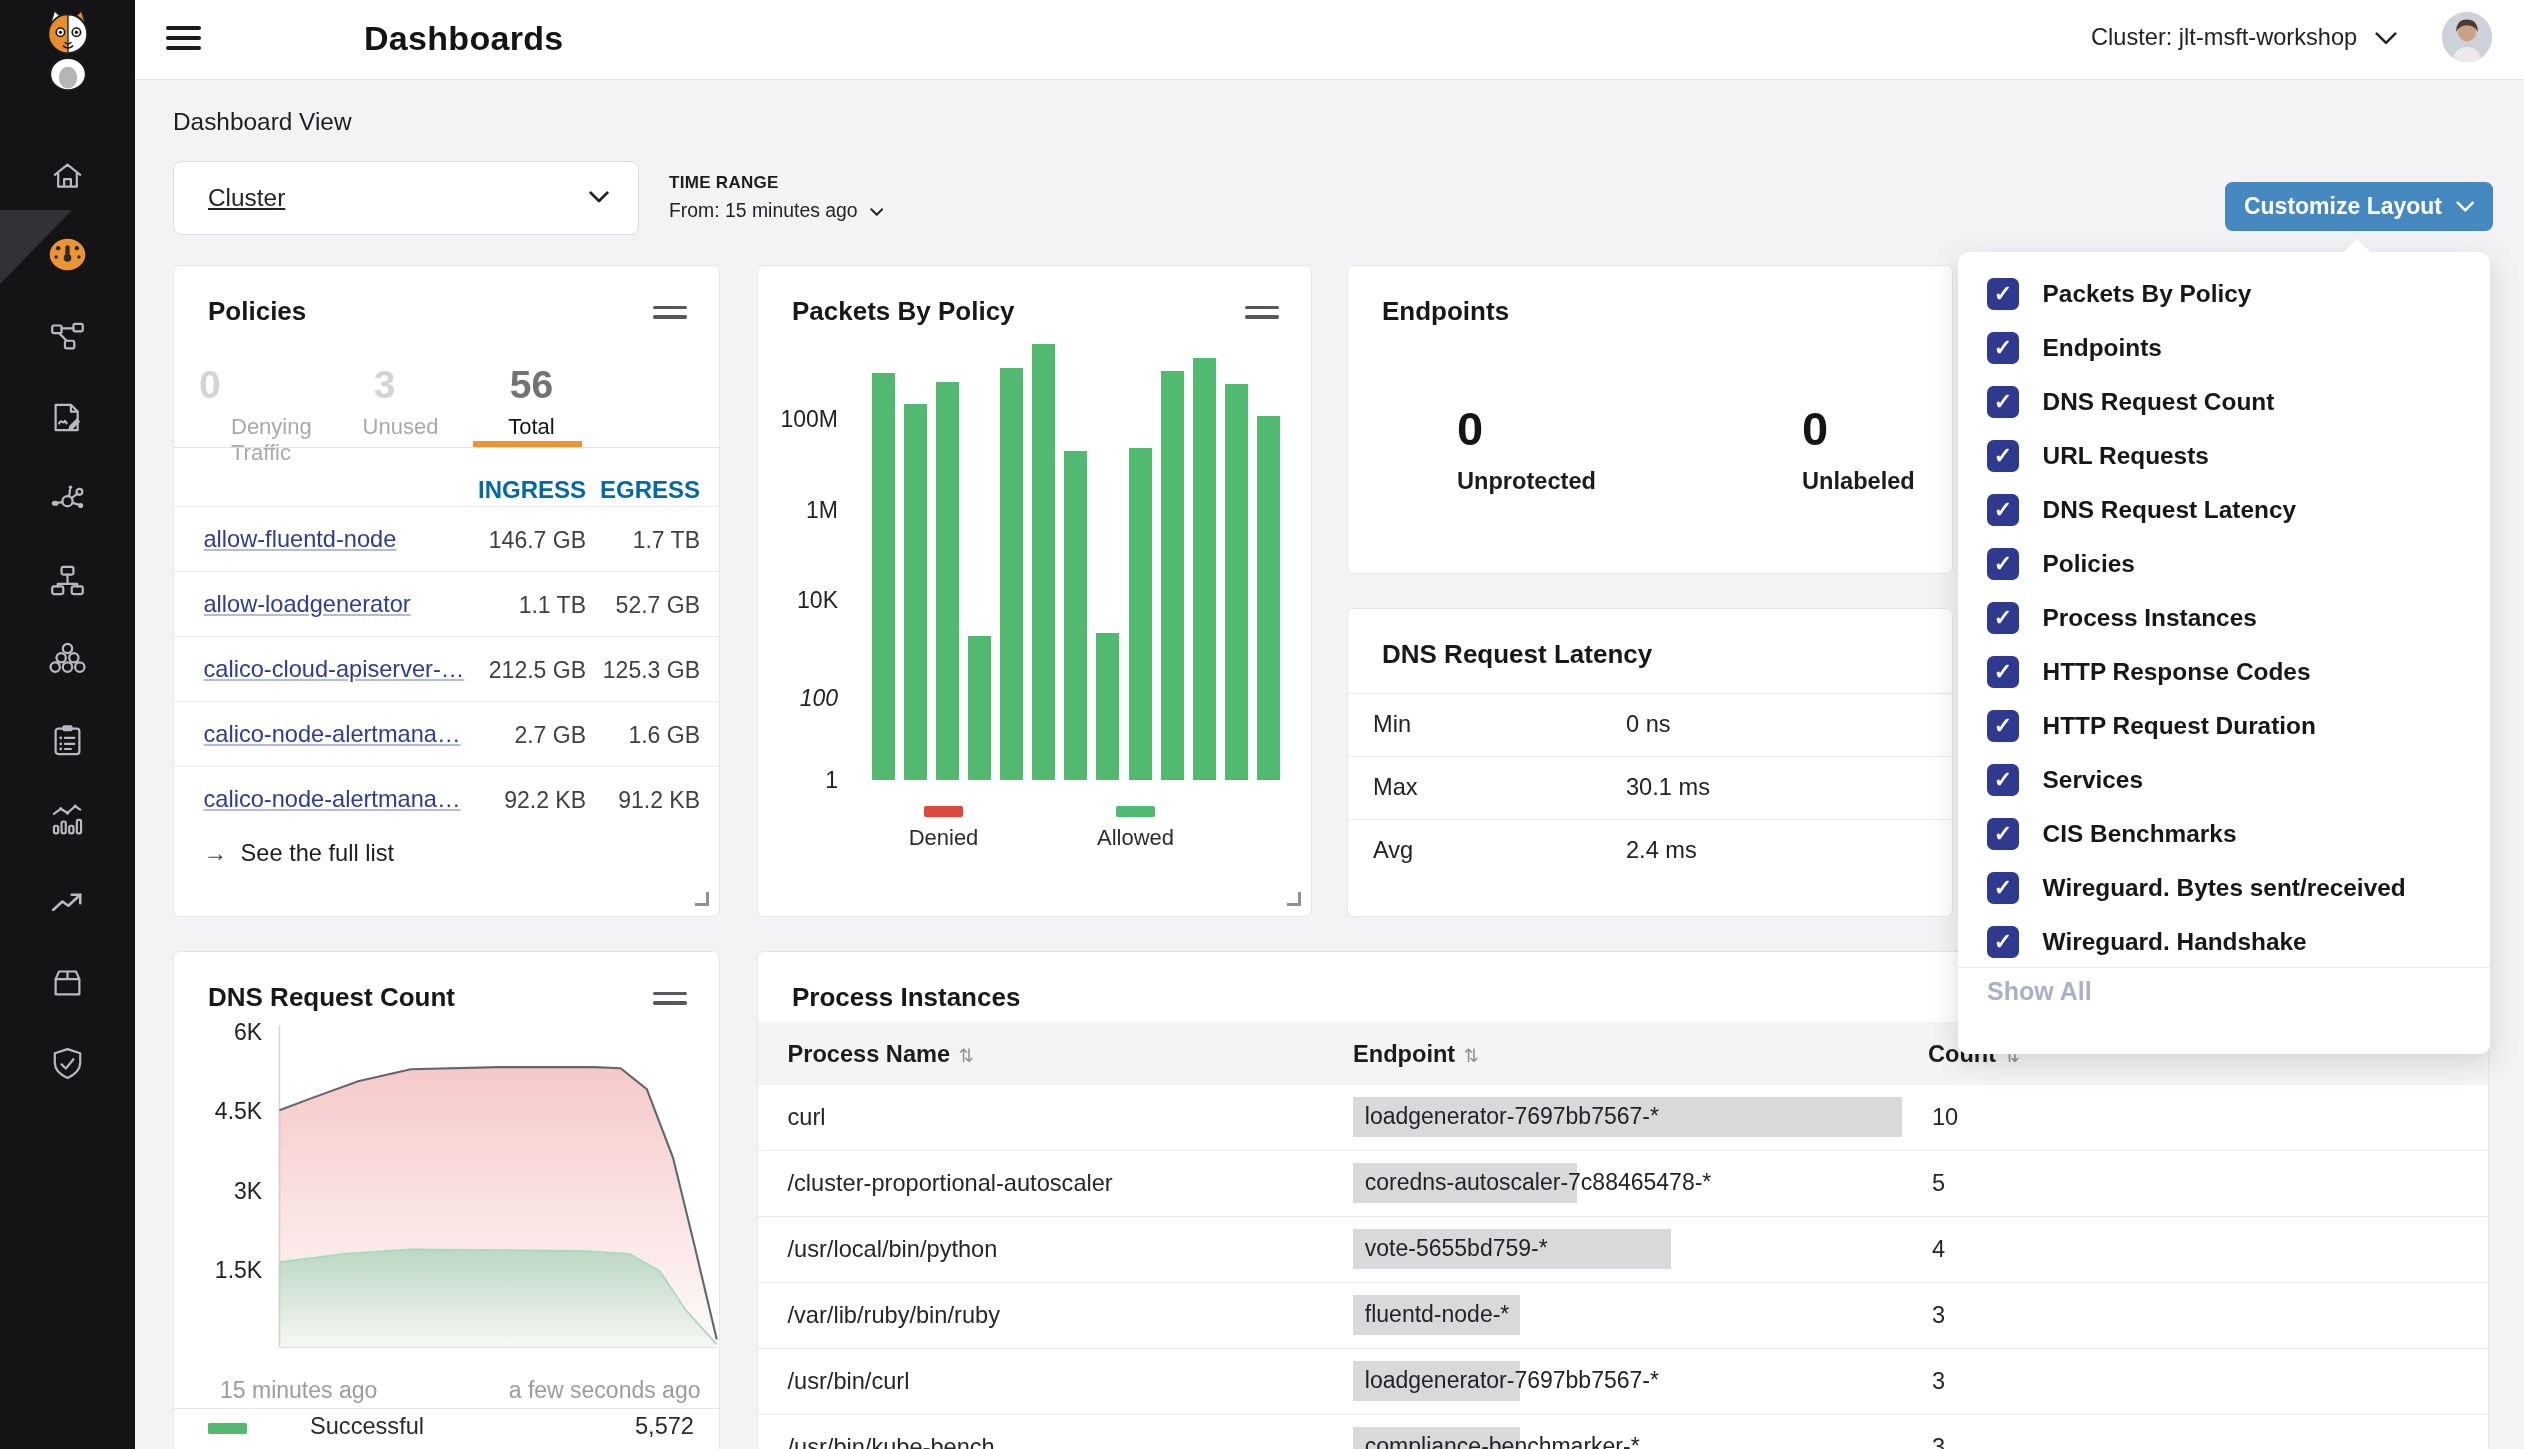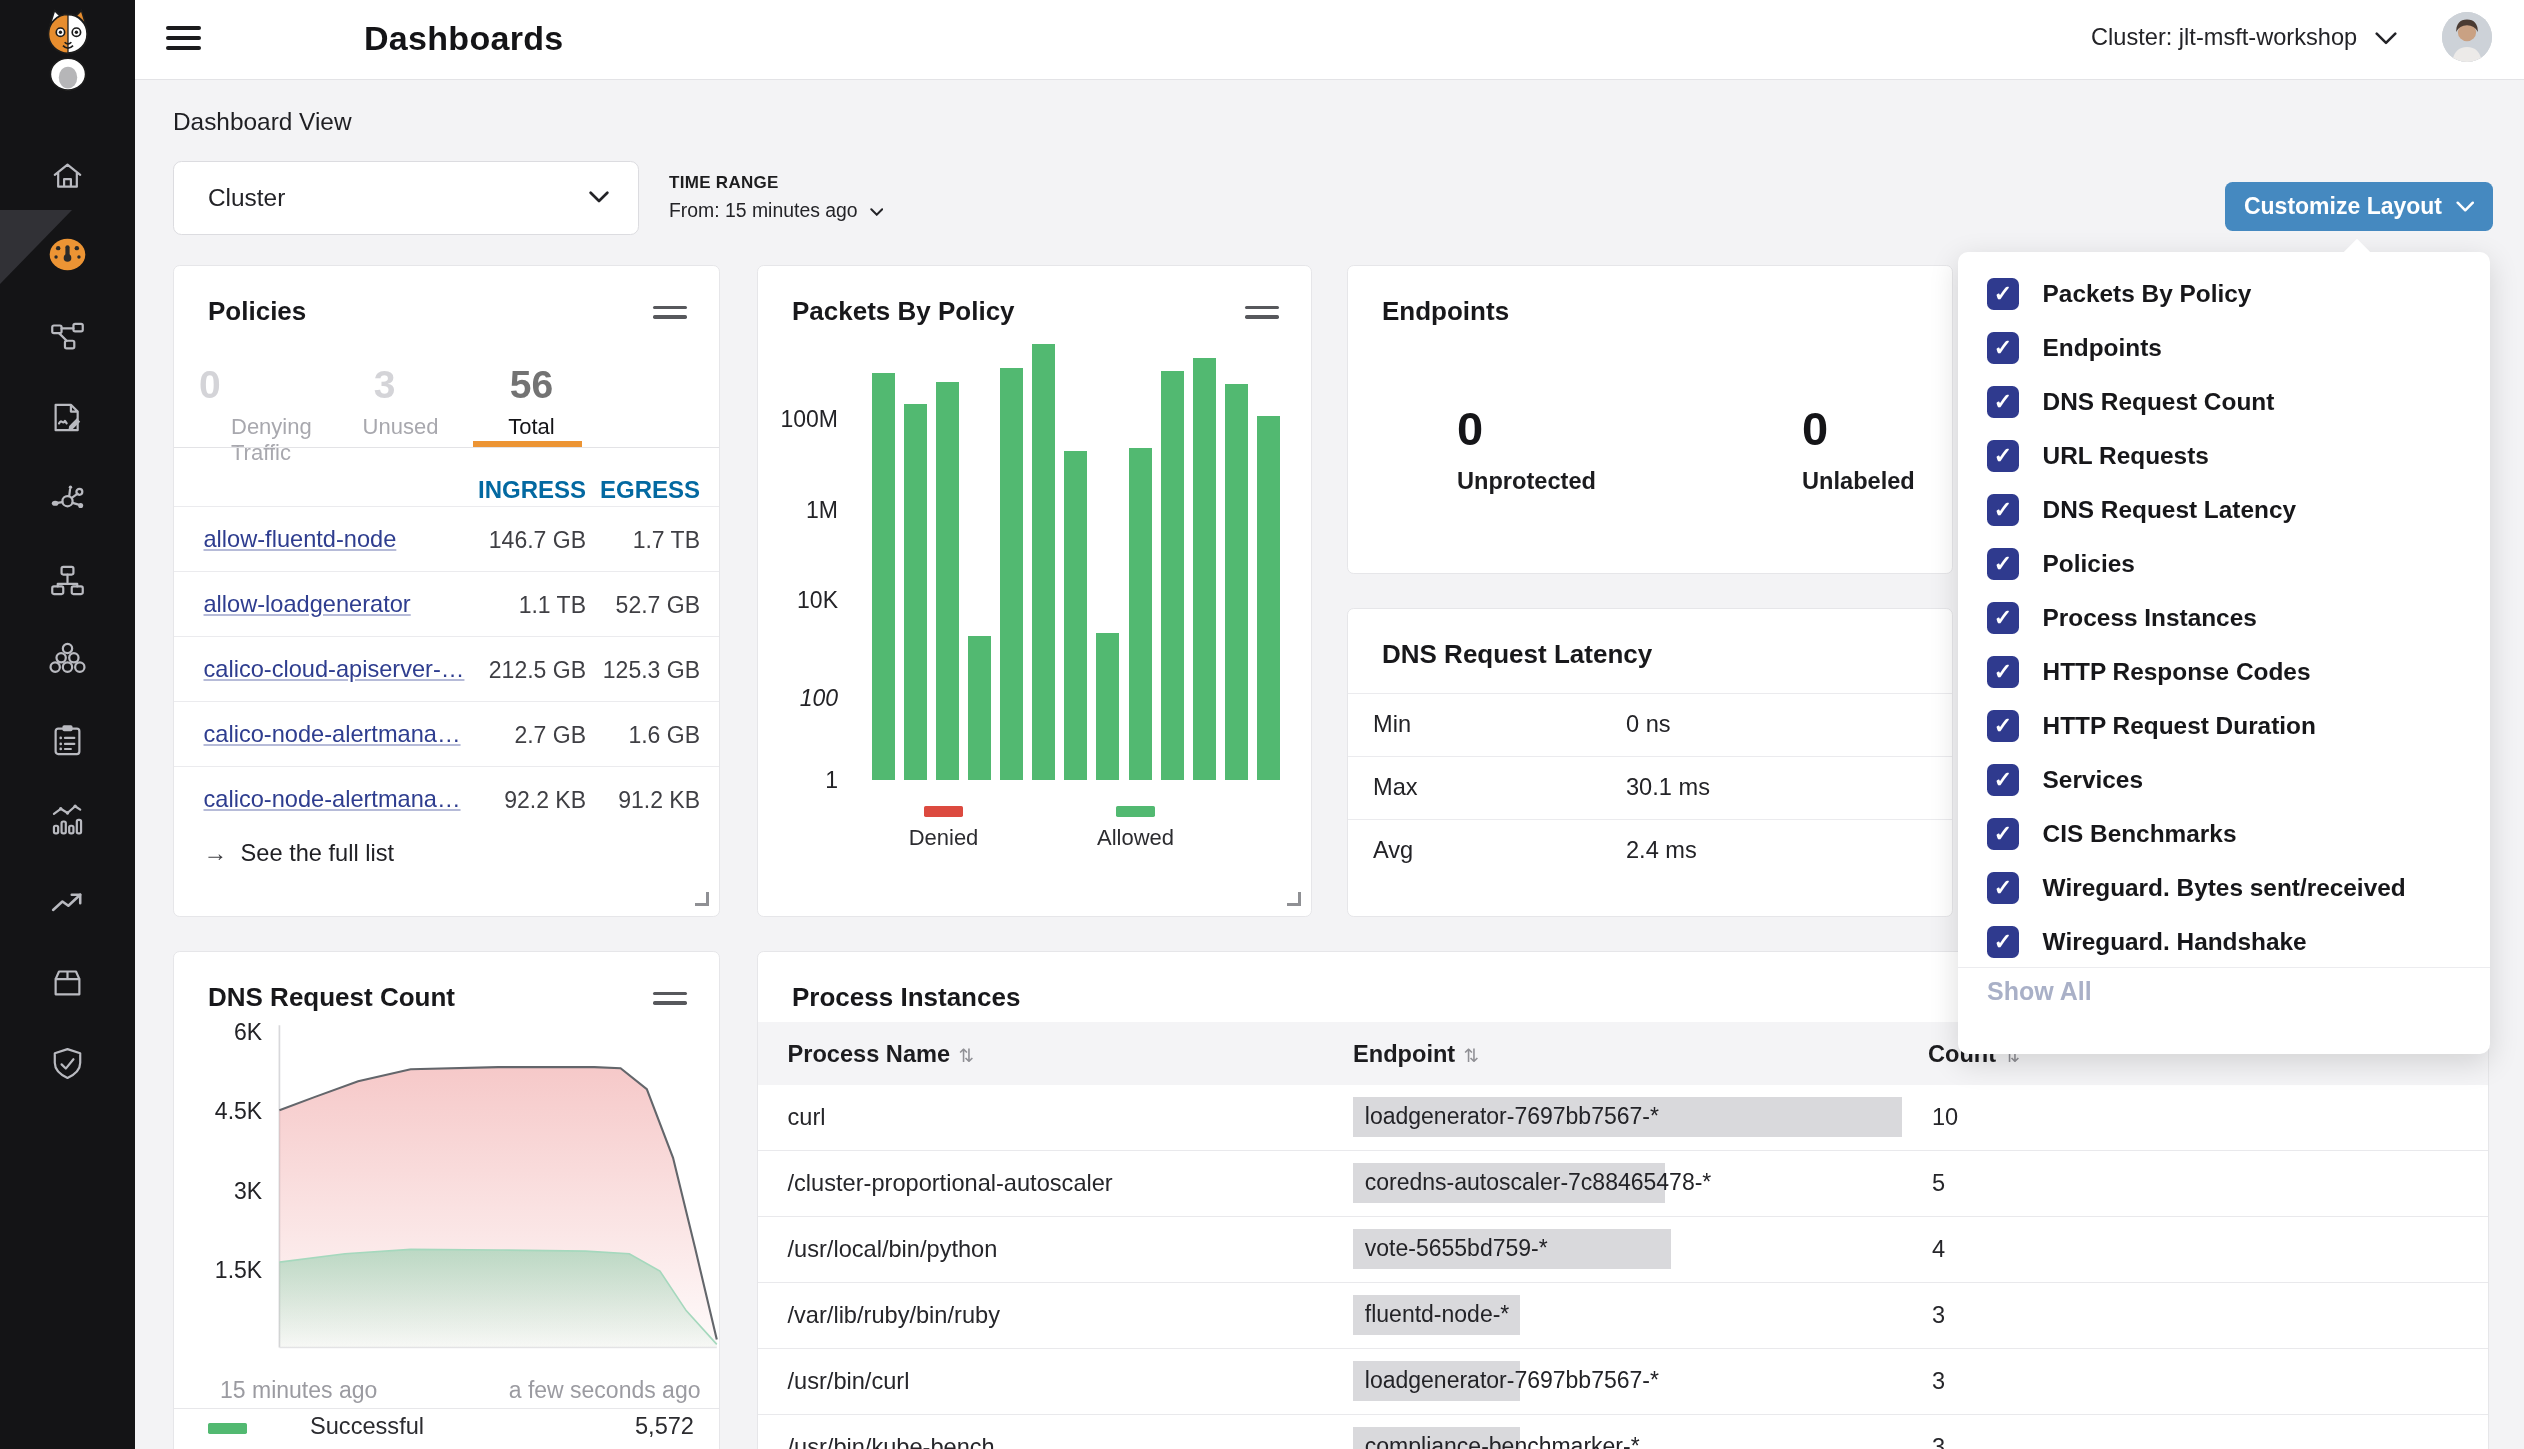--- a/index.html
+++ b/index.html
@@ -11,21 +11,21 @@
   .sicon{position:absolute;left:48px;width:39px;height:39px;}
   
   #header{position:absolute;left:135px;top:0;width:2390px;height:79px;background:#fff;border-bottom:0.8px solid #e3e3e6;}
   .hbar{height:4.2px;background:#1b1b1d;border-radius:2.5px;margin-bottom:5.9px;}
   #page-title{position:absolute;left:229px;top:18.5px;font-size:34px;font-weight:800;color:#141417;letter-spacing:0.3px;}
   #cluster-label{position:absolute;left:2091px;top:24.4px;font-size:23.6px;color:#232327;}
   #avatar{position:absolute;left:2442px;top:11.8px;width:50px;height:50px;border-radius:50%;overflow:hidden;background:#c9ced4;}
   
   #view-label{position:absolute;left:173px;top:108px;font-size:24.4px;font-weight:500;color:#1f1f23;}
   #view-select{position:absolute;left:173px;top:161px;width:464px;height:72px;background:#fff;border:0.8px solid #dcdce0;border-radius:8.4px;}
-  #view-select .val{position:absolute;left:34px;top:22px;font-size:24.4px;color:#232327;}
+  #view-select .val{position:absolute;left:34px;top:22px;font-size:24.4px;color:#232327;text-decoration:underline;}
   #tr-label{position:absolute;left:669px;top:173px;font-size:17px;font-weight:700;letter-spacing:0.3px;color:#1d1d1f;}
   #tr-value{position:absolute;left:669px;top:199px;font-size:19.4px;color:#232327;}
   #customize-btn{position:absolute;left:2225px;top:182px;width:268px;height:49px;background:#4589c0;border-radius:7.6px;display:flex;align-items:center;justify-content:center;gap:13.5px;cursor:pointer;}
   #customize-btn span{color:#fff;font-size:23px;font-weight:600;text-align:right;}
   
   .card{position:absolute;background:#fff;border:0.8px solid #e6e6e9;border-radius:6.7px;box-sizing:border-box;}
   .ctitle{position:absolute;left:34px;top:30px;font-size:26px;font-weight:700;color:#18181b;}
   .drag{position:absolute;right:32px;top:40px;width:34px;}
   .drag div{height:3.4px;background:#57585c;border-radius:1.7px;margin-bottom:5.9px;}
   .rsz{position:absolute;right:10px;bottom:10px;width:11px;height:11px;border-right:3.4px solid #8f9094;border-bottom:3.4px solid #8f9094;cursor:nwse-resize;}
@@ -381,21 +381,21 @@
       <span class="phead" style="left:1170px;"><span>Count</span><span class="sort">⇅</span></span>
     </div>
     <div id="process-rows" class="abs" style="left:0;right:0;top:133px;">
         <div class="trow">
           <span class="tname">curl</span>
           <span class="chip" style="width:549px">loadgenerator-7697bb7567-*</span>
           <span class="tcount">10</span>
         </div>
         <div class="trow">
           <span class="tname">/cluster-proportional-autoscaler</span>
-          <span class="chip" style="width:312px">coredns-autoscaler-7c88465478-*</span>
+          <span class="chip" style="width:224px">coredns-autoscaler-7c88465478-*</span>
           <span class="tcount">5</span>
         </div>
         <div class="trow">
           <span class="tname">/usr/local/bin/python</span>
           <span class="chip" style="width:318px">vote-5655bd759-*</span>
           <span class="tcount">4</span>
         </div>
         <div class="trow">
           <span class="tname">/var/lib/ruby/bin/ruby</span>
           <span class="chip" style="width:167px">fluentd-node-*</span>

